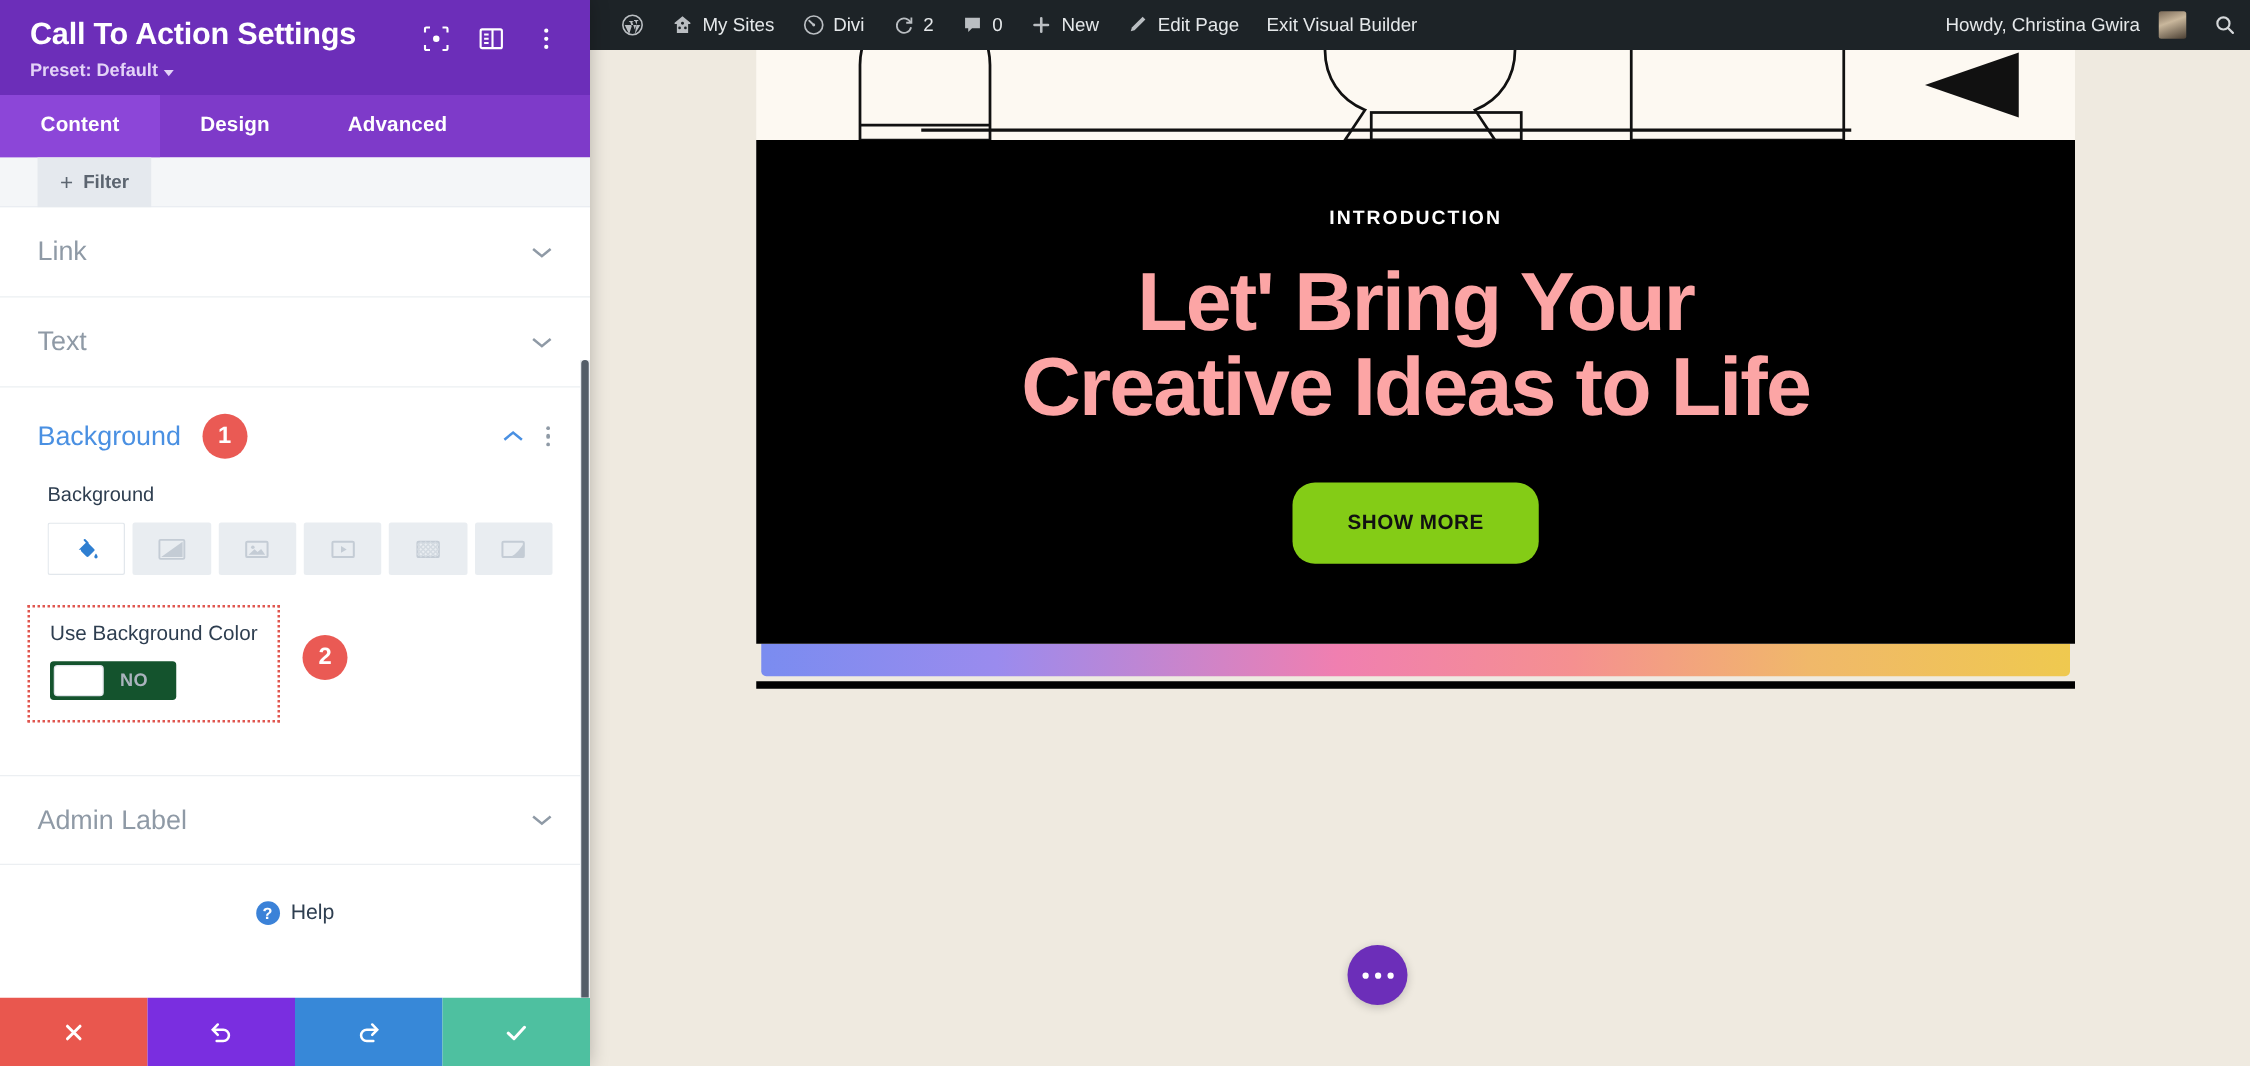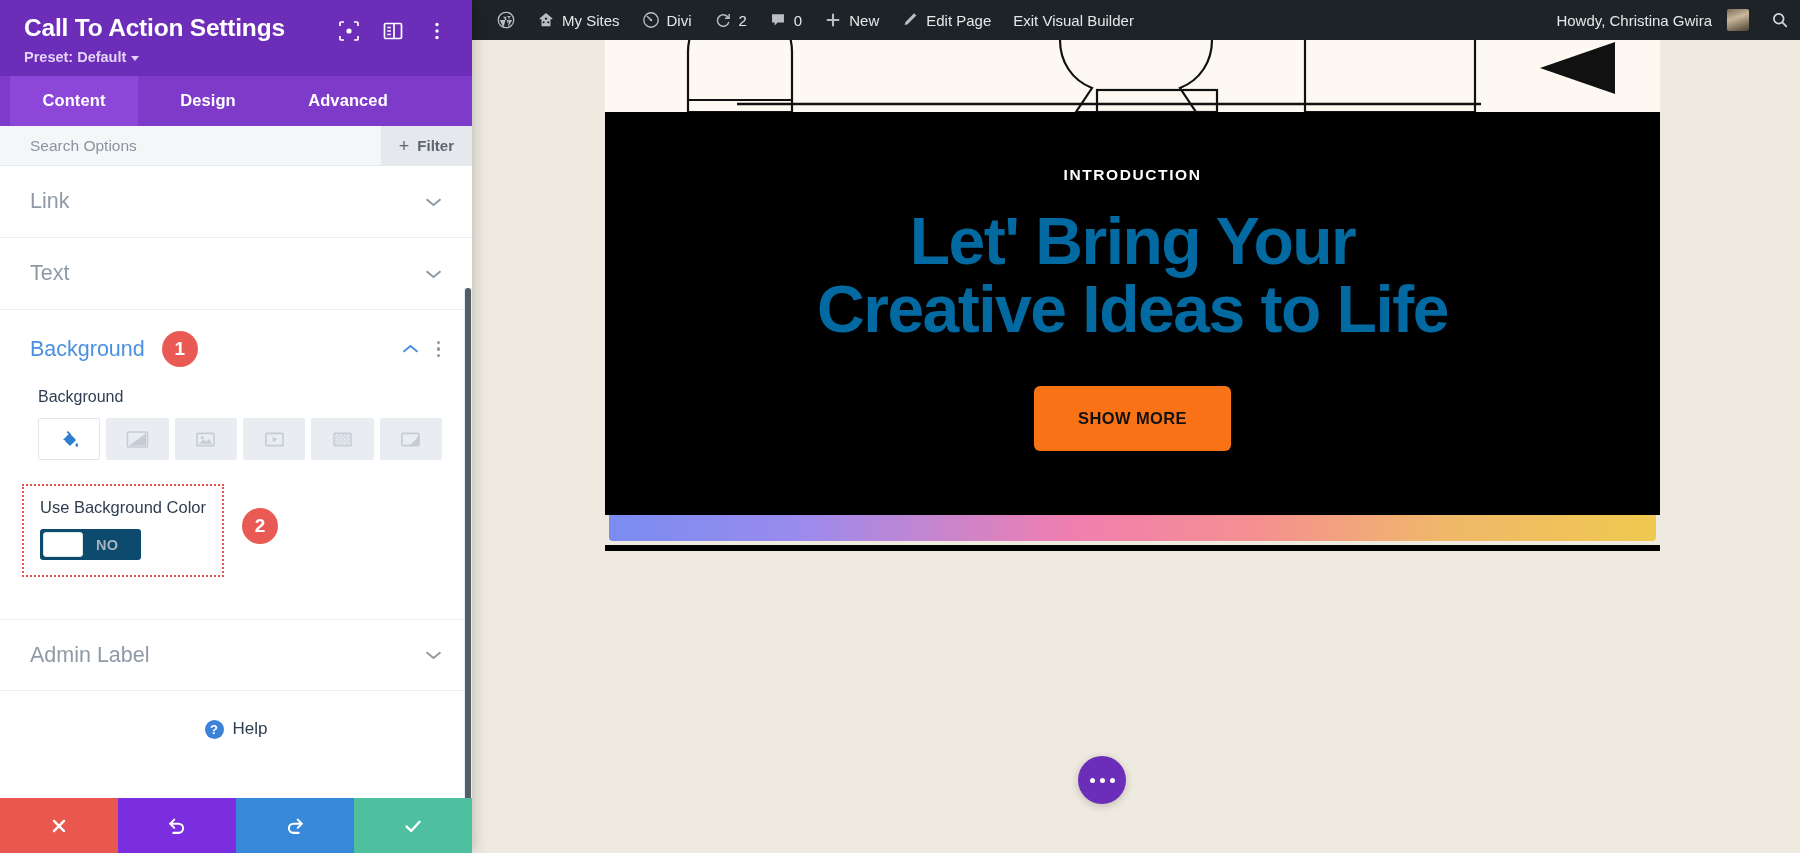--- a/index.html
+++ b/index.html
@@ -48,21 +48,21 @@
     border-right: 4.5px solid transparent; border-top: 5px solid #e3d3f7;
     display: inline-block; position: relative; top: 1px;
   }
 
   .panel-tabs {
     display: flex; background: #7e3ac9; flex: 0 0 auto;
   }
   .panel-tab {
     padding: 15px 0 16px 0; text-align: center;
     color: #fff; font-size: 16.5px; font-weight: 700;
-    cursor: pointer; letter-spacing: .1px; margin-left: 10px;
+    cursor: pointer; letter-spacing: .1px;
   }
   .panel-tab.t0 { width: 128px; background: #8c46d8; }
   .panel-tab.t1 { width: 120px; }
   .panel-tab.t2 { width: 140px; }
 
   .panel-search {
     display: flex; align-items: center; justify-content: space-between;
     background: #f4f6f8; border-bottom: 1px solid #e6eaef;
     padding: 0 0 0 30px; height: 40px; flex: 0 0 auto;
   }
@@ -135,21 +135,21 @@
   .toggle-wrap {
     margin: 24px 0 0 -16px;
     padding: 12px 16px 14px 16px;
     border: 2px dotted #e0564f;
     display: inline-block;
     position: relative;
   }
   .toggle-label { font-size: 16.5px; color: #2e3e50; margin-bottom: 12px; }
   .toggle {
     display: inline-flex; align-items: center;
-    background: #0c4a6e; border-radius: 3px; height: 31px;
+    background: #14532d; border-radius: 3px; height: 31px;
     width: 101px; cursor: pointer; padding: 3px;
   }
   .toggle-knob {
     width: 40px; height: 25px; background: #fff;
     border-radius: 3px; border: 1px solid #dfe4e9;
   }
   .toggle-state {
     font-size: 14.5px; font-weight: 700; color: #aab3bd;
     margin-left: 13px; letter-spacing: .3px;
   }
@@ -222,35 +222,35 @@
     border: 0; position: relative; overflow: hidden;
   }
   #hero-black {
     background: #000; padding: 54px 0 0 0; position: relative;
   }
   .eyebrow {
     color: #fff; text-align: center;
     font-size: 15.5px; font-weight: 700; letter-spacing: 1.6px;
   }
   .hero-h1 {
-    color: #0369a1; text-align: center;
+    color: #fca5a5; text-align: center;
     font-size: 66px; line-height: 1.03; font-weight: 700;
     letter-spacing: -1.5px;
     margin: 24px auto 0 auto; max-width: 700px;
   }
   .hero-p {
     color: #fff; text-align: center;
     font-size: 19px; line-height: 1.82;
     max-width: 700px; margin: 30px auto 0 auto; font-weight: 400;
   }
   .hero-btn-wrap { text-align: center; padding: 42px 0 64px 0; }
   .hero-btn {
-    display: inline-block; background: #f97316; color: #111;
+    display: inline-block; background: #84cc16; color: #111;
     font-size: 16.5px; font-weight: 700; letter-spacing: .4px;
-    padding: 23px 44px; border-radius: 6px; border: 0; cursor: pointer;
+    padding: 23px 44px; border-radius: 18px; border: 0; cursor: pointer;
     font-family: "Liberation Sans", sans-serif;
   }
   #hero-gradient {
     height: 26px;
     background: linear-gradient(90deg,#7a8cf0 0%,#9a8bee 18%,#f07fb0 44%,#f59090 62%,#f0b86a 80%,#efc94f 100%);
     margin: 0 4px 4px 4px; border-radius: 0 0 4px 4px;
   }
   #hero-black-pad { height: 6px; background: #000; }
 
   
@@ -302,21 +302,20 @@
       </div>
     </div>
 
     <div class="panel-tabs">
       <div class="panel-tab t0">Content</div>
       <div class="panel-tab t1">Design</div>
       <div class="panel-tab t2">Advanced</div>
     </div>
 
     <div class="panel-search">
-      <input type="text" placeholder="Search Options" style="">
       <button class="filter-btn">
         <span class="filter-plus">+</span>
         <span>Filter</span>
       </button>
     </div>
 
     <div class="panel-body">
 
       <div class="acc-row">
         <span class="acc-title">Link</span>

